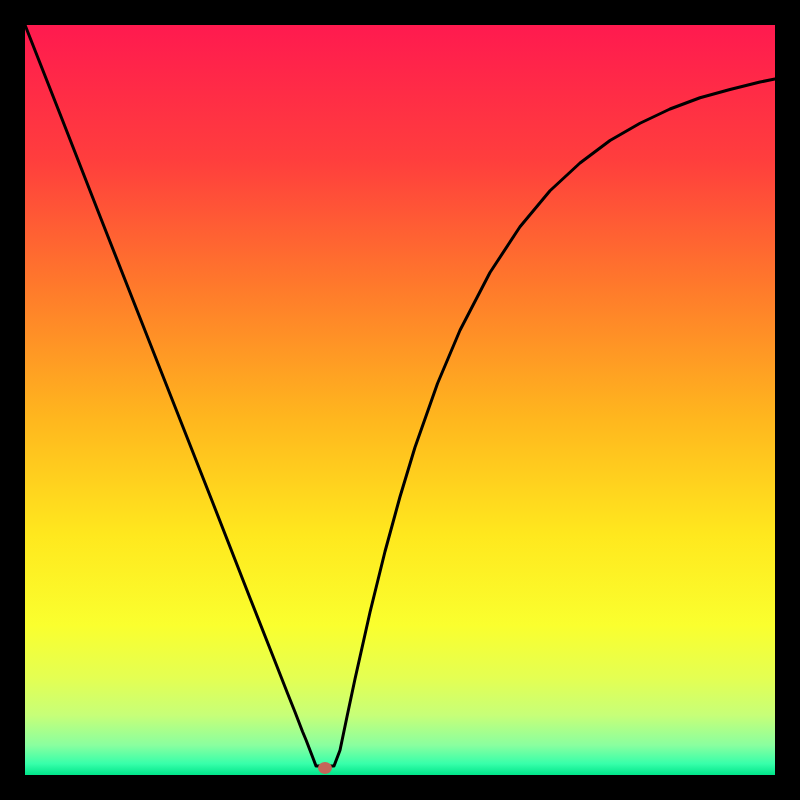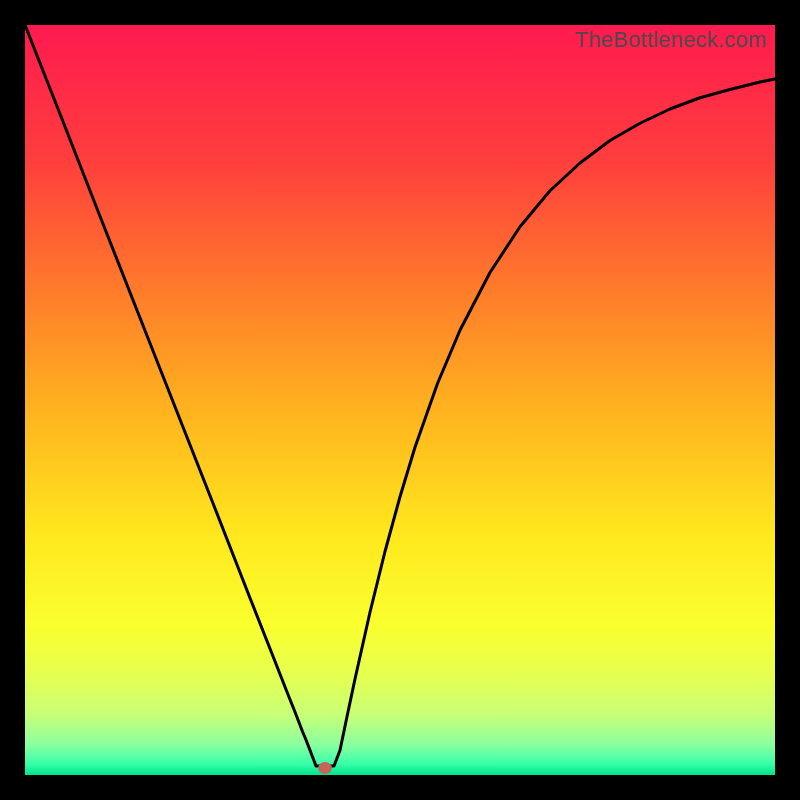--- a/index.html
+++ b/index.html
@@ -76,15 +76,14 @@
       </defs>
       <rect x="0" y="0" width="750" height="750" fill="url(#bg-grad)"></rect>
     </svg>
 
     <svg class="curve" viewBox="0 0 750 750" preserveAspectRatio="none">
       <path id="curve-path" d="M0.00 0.00 L37.50 95.25 L75.00 191.25 L112.50 286.50 L150.00 381.75 L187.50 477.00 L225.00 573.00 L247.50 630.00 L262.50 668.25 L270.00 687.00 L277.50 706.50 L281.25 715.50 L285.00 725.25 L288.75 735.00 L291.00 741.00 L309.00 741.00 L315.00 725.25 L322.50 689.25 L330.00 654.00 L345.00 587.25 L360.00 526.50 L375.00 471.75 L390.00 422.25 L412.50 358.50 L435.00 305.25 L465.00 247.50 L495.00 201.75 L525.00 165.75 L555.00 138.00 L585.00 115.50 L615.00 98.25 L645.00 84.00 L675.00 72.75 L705.00 64.50 L735.00 57.00 L750.00 54.00" fill="none" stroke="#000" stroke-width="3" stroke-linecap="round" stroke-linejoin="round"></path>
     </svg>
 
     <div id="min-dot" class="min-dot" style="left: 300px; top: 742.5px;"></div>
 
-    <div class="watermark">TheBottleneck.com</div>
   </div>
 </div>
 
 </body></html>

